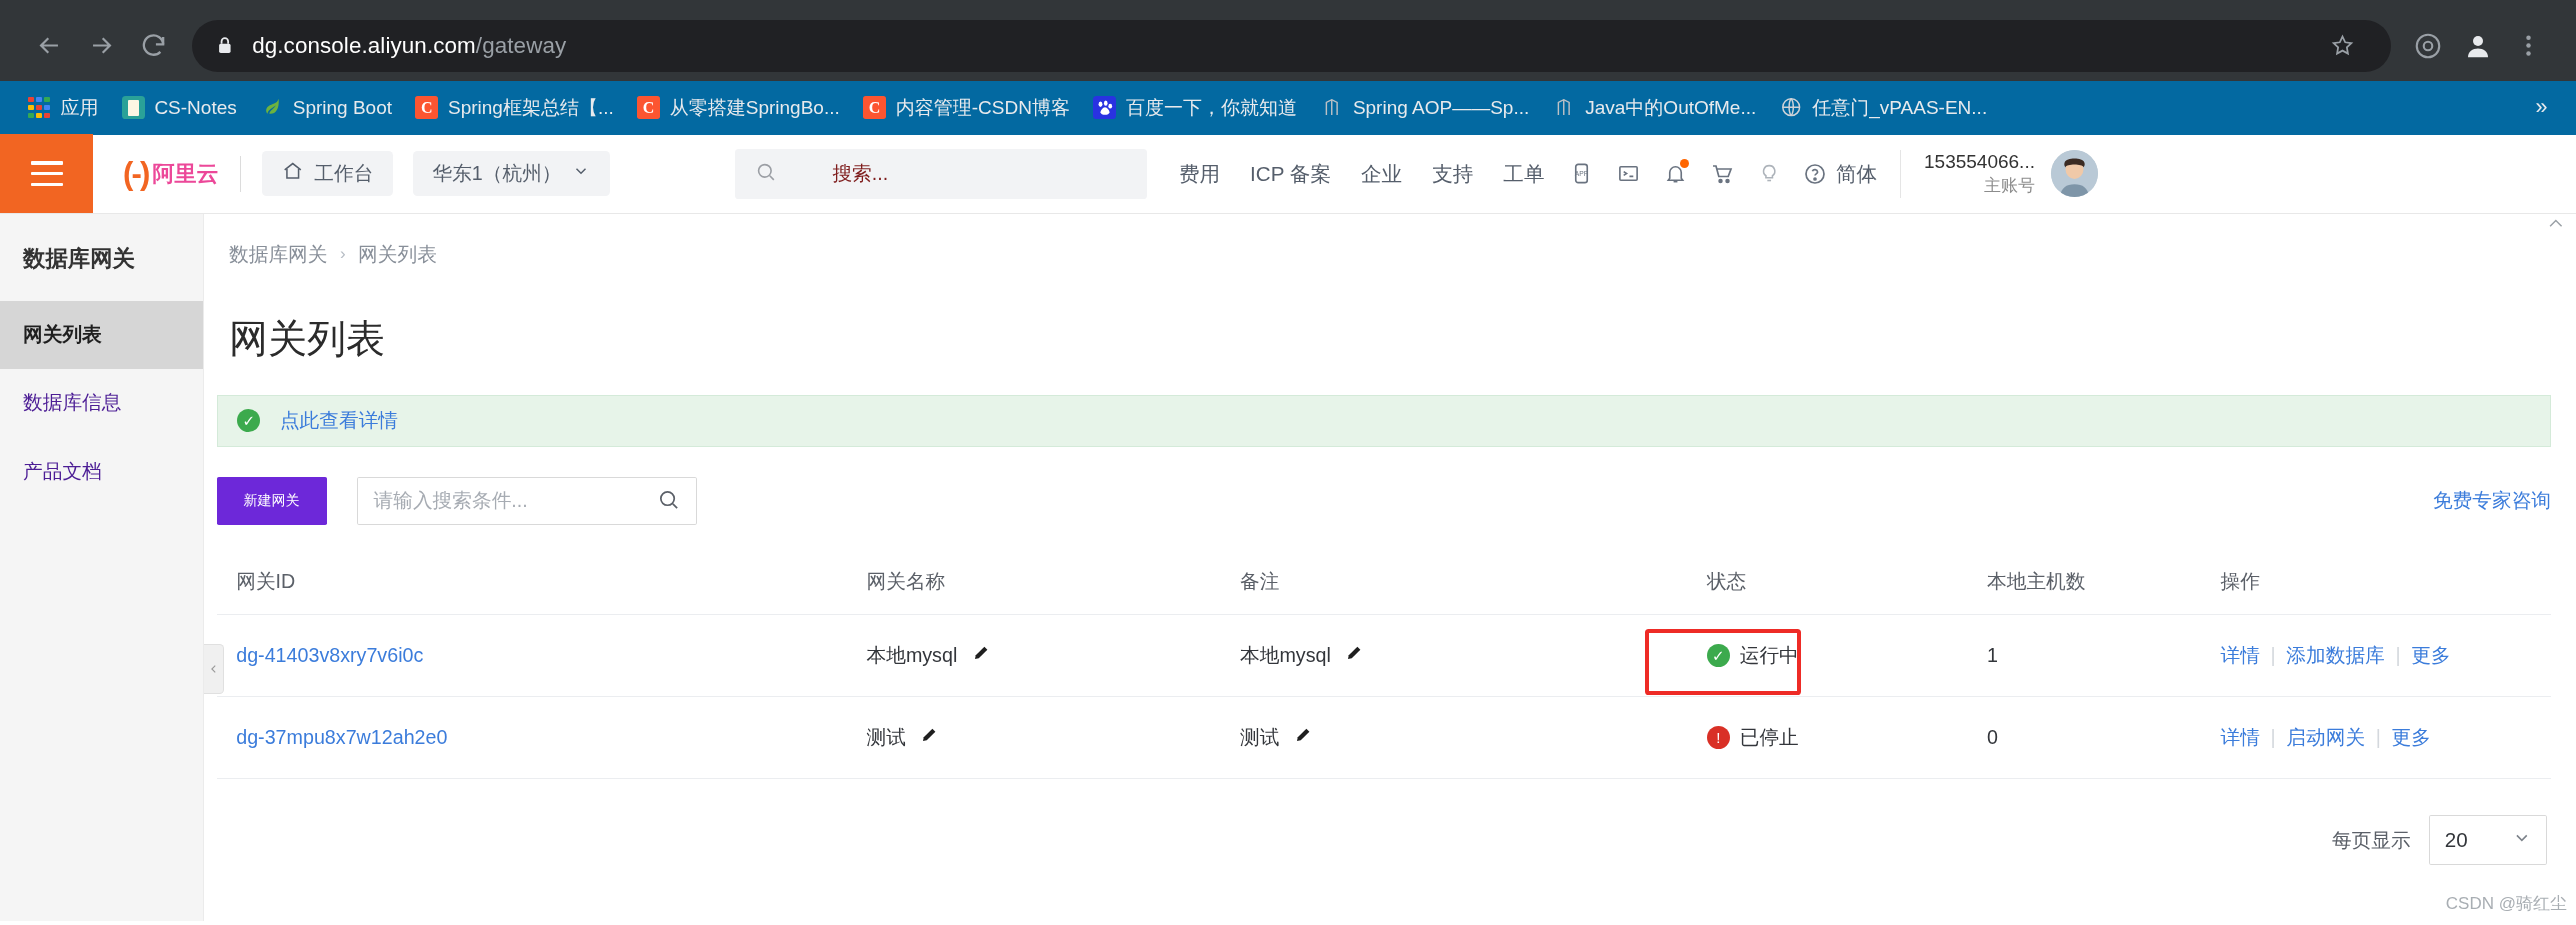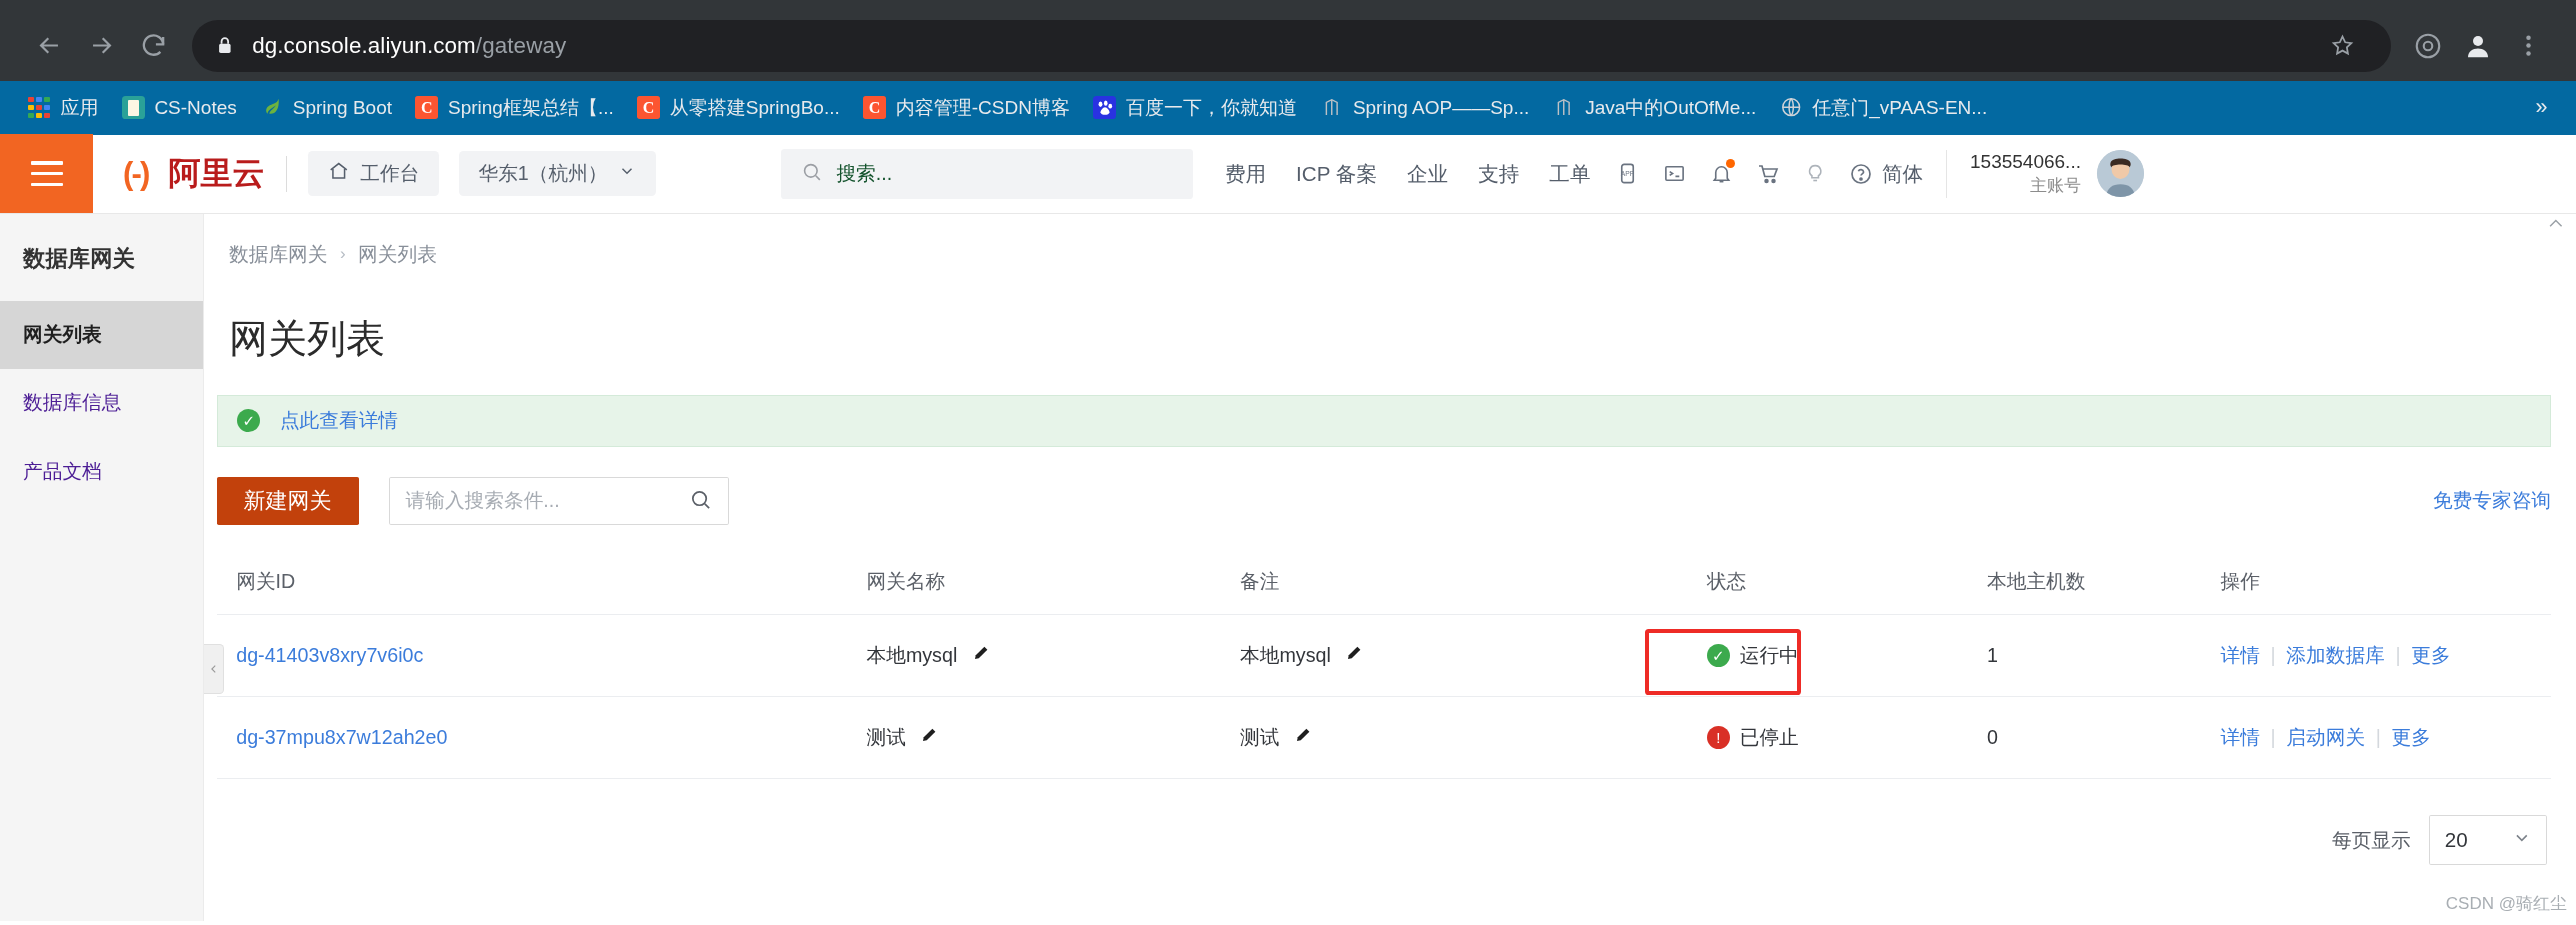--- a/index.html
+++ b/index.html
@@ -101,34 +101,34 @@
   }
   .hamburger {
     width: 93px; height: 79px; background: #f26522;
     display:flex; align-items:center; justify-content:center;
     flex: 0 0 auto;
   }
   .hamburger .bars { display:flex; flex-direction:column; gap:7.2px; }
   .hamburger .bars i { display:block; width:32px; height:3.6px; background:#fff; border-radius:0.9px;}
   .aly-logo { margin-left: 30px; display:flex; align-items:center; flex:0 0 auto; }
   .logo-mark { color:#f26522; font-size:31px; font-weight:bold; letter-spacing:-1.8px; }
-  .logo-text { color:#b91c1c; font-size:32px; font-weight:bold; margin-left:20px; }
+  .logo-text { color:#ec4899; font-size:22px; font-weight:bold; margin-left:4px; }
   .hdr-divider { width:0.9px; height:36px; background:#dcdcdc; margin:0 21.5px; flex:0 0 auto;}
   .hdr-pill {
     background:#f2f3f5; border-radius:4.5px; height:45px;
     display:flex; align-items:center; padding:0 19.7px; gap:10.7px;
     color:#555e6b; font-size:19.7px; flex:0 0 auto;
   }
   .hdr-pill.region { margin-left:19.7px; }
   .aly-search {
     margin-left: 125px;
     background:#f2f3f5; border-radius:3.6px; height:50px; width:412px;
     display:flex; align-items:center; padding:0 19.7px; gap:14.3px; flex:0 0 auto;
   }
-  .aly-search .ph { color:#14532d; font-size:19.7px; }
+  .aly-search .ph { color:#7f1d1d; font-size:19.7px;margin-left:42px; }
   .hdr-nav { margin-left: 32px; display:flex; align-items:center; gap:30px; flex:0 0 auto;}
   .hdr-nav a { color:#555e6b; font-size:20.6px; text-decoration:none; white-space:nowrap;}
   .hdr-icons { margin-left: 25px; display:flex; align-items:center; gap:23px; flex:0 0 auto;}
   .hdr-ico { color:#6a7380; display:flex; align-items:center; justify-content:center; position:relative;}
   .notif-dot { position:absolute; top:-1.8px; right:-2.7px; width:9px; height:9px; border-radius:50%; background:#f60; }
   .lang { color:#555e6b; font-size:20.6px; margin-left:9px; flex:0 0 auto;font-family:Liberation Mono, monospace;}
   .hdr-divider2 { width:0.9px; height:48px; background:#e5e5e5; margin:0 23px; flex:0 0 auto;}
   .account { display:flex; flex-direction:column; align-items:flex-end; line-height:1.35; flex:0 0 auto;}
   .account .aid { font-size:19px; color:#333; }
   .account .atype { font-size:17px; color:#8c8c8c; }
@@ -166,21 +166,21 @@
     margin-top: 29px;
     background:#e7f4e9; border:0.9px solid #d4ead9;
     height:52px; display:flex; align-items:center; padding:0 19.7px; gap:14.3px;
     font-size:19.7px; color:#3d4450;
   }
   .notice .ok { width:23px; height:23px; border-radius:50%; background:#3caa4d; color:#fff; display:flex; align-items:center; justify-content:center; font-size:15px; flex:0 0 auto;}
   .notice a { color:#3b7cdb; text-decoration:none; margin-left:5.4px;}
 
   .toolbar { margin-top: 30px; display:flex; align-items:center; }
   .btn-primary {
-    background:#c2410c; color:#fff; font-size:22px;
+    background:#6d28d9; color:#fff; font-size:14px;
     height:48px; padding:0 27px; display:flex; align-items:center; border:none; cursor:pointer;
     border-radius:1.8px;
   }
   .search-field {
     margin-left: 30px; width: 340px; height:48px;
     border:0.9px solid #d9d9d9; border-radius:1.8px;
     display:flex; align-items:center; padding:0 16px;
   }
   .search-field .ph { font-size:19.7px; color:#a7acb3; flex:1 1 auto;}
   .expert-link { margin-left:auto; color:#3b7cdb; font-size:19.7px; text-decoration:none;}

